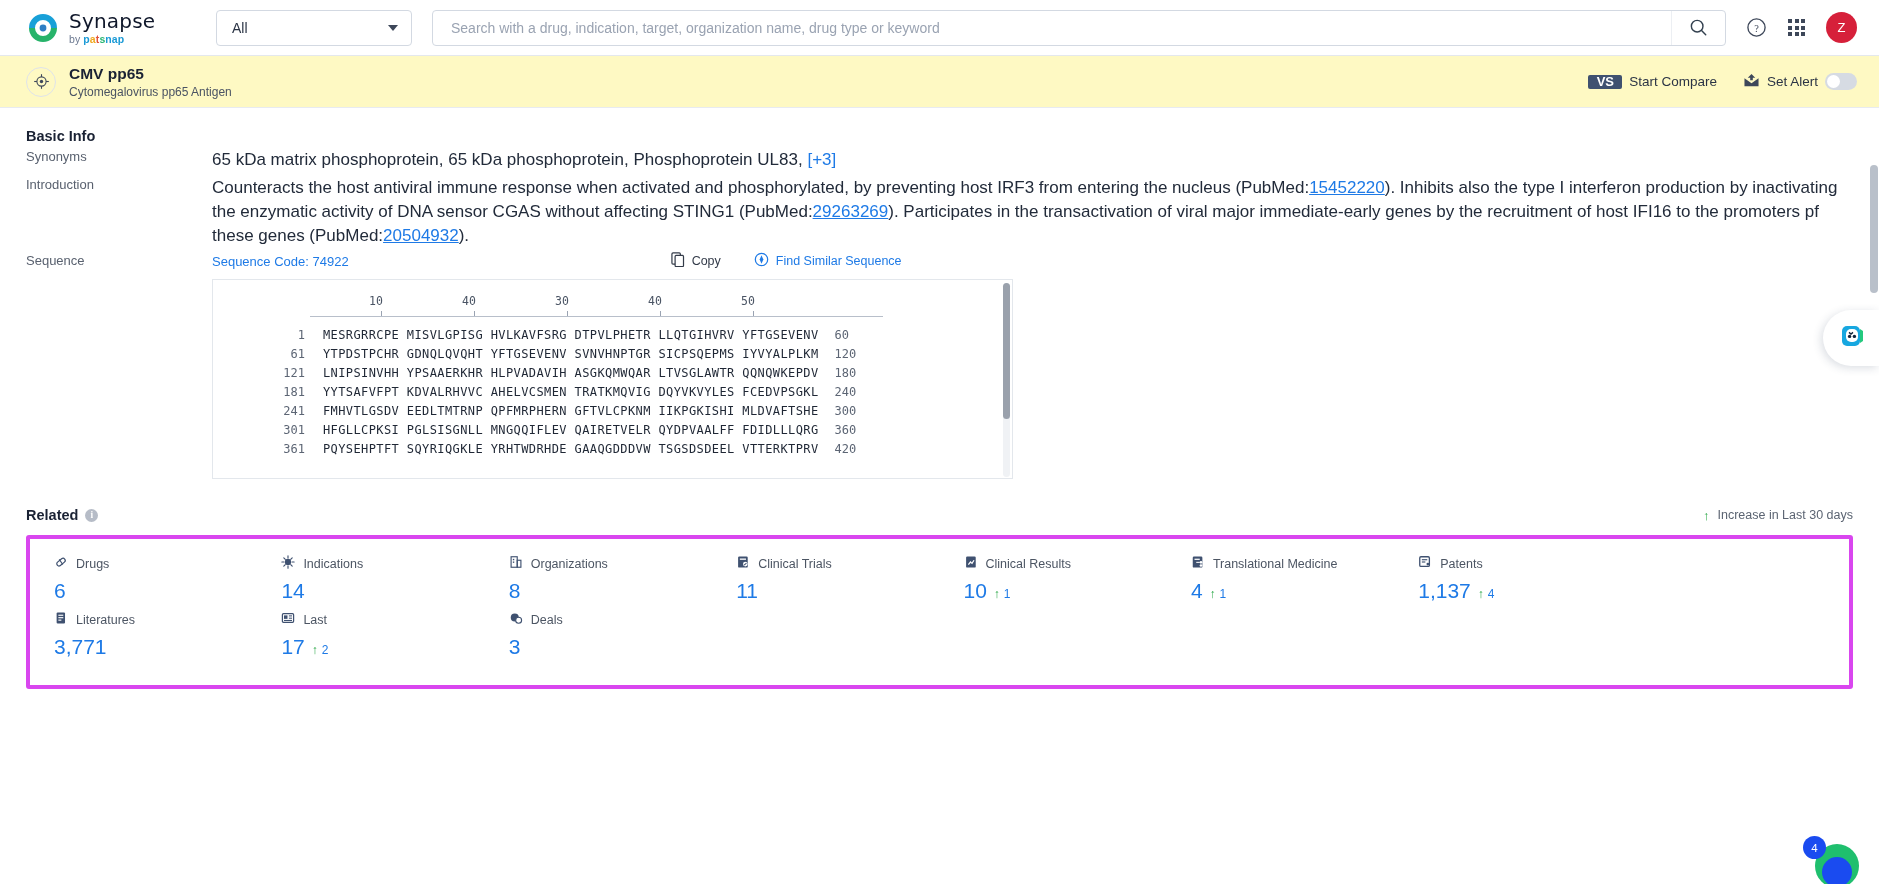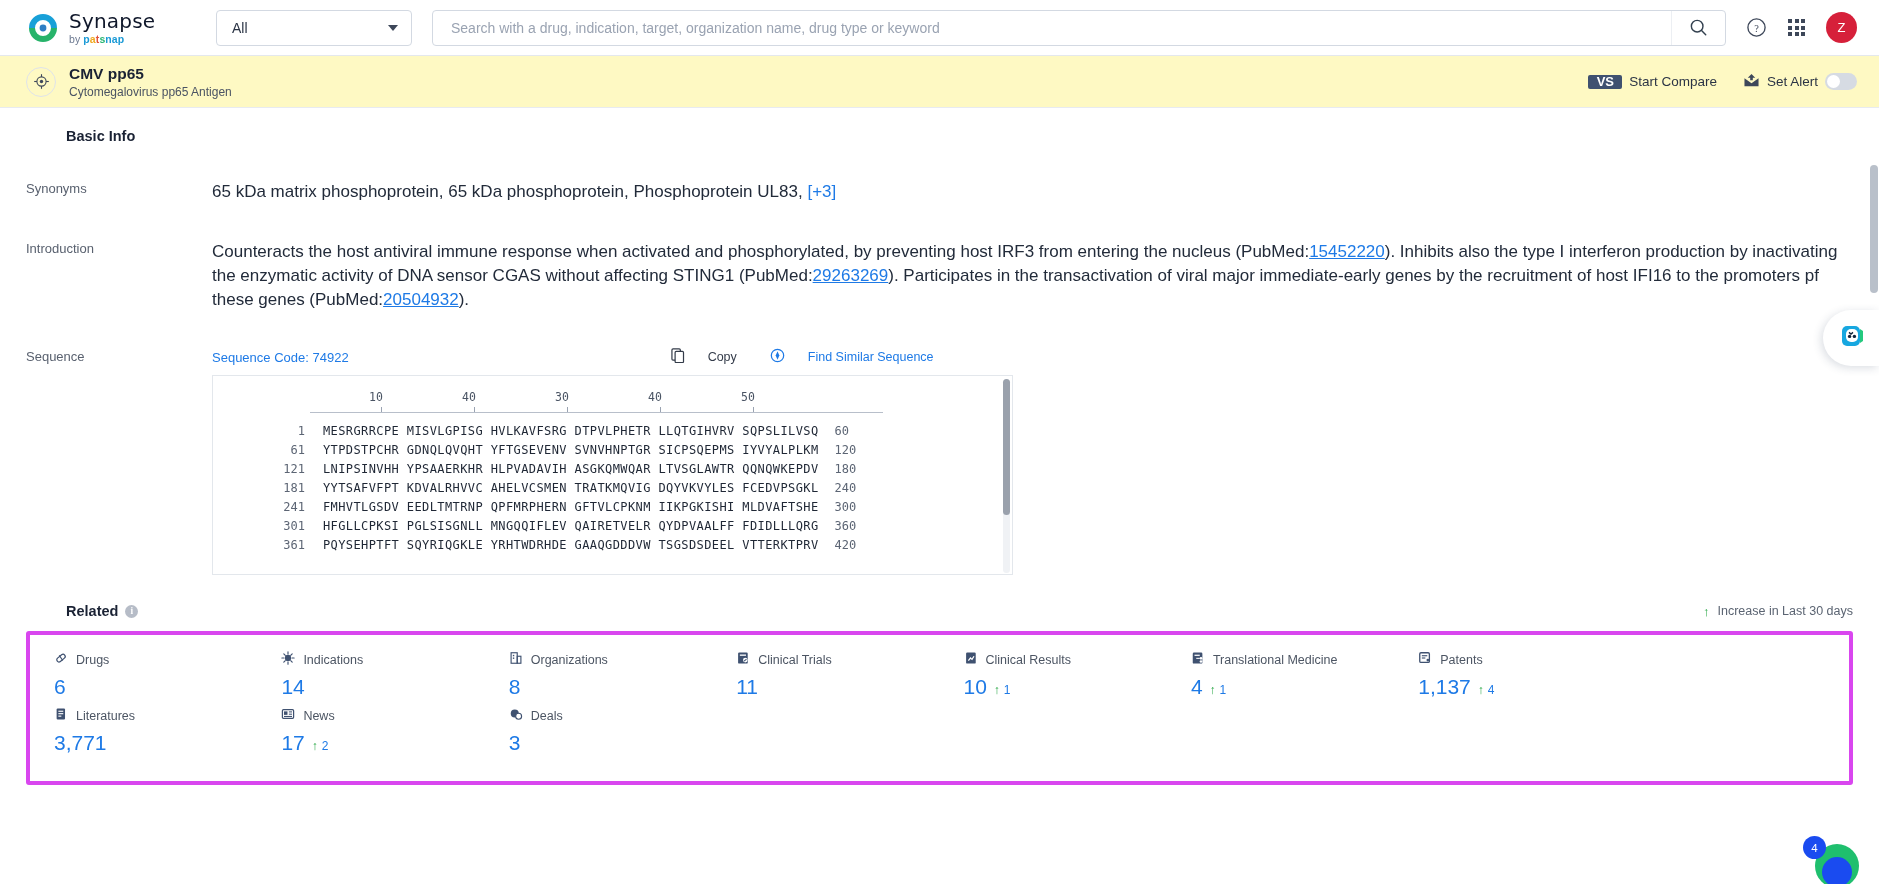--- a/index.html
+++ b/index.html
@@ -106,32 +106,32 @@
     width: 32px; height: 17px; border-radius: 9px; background: #d6dbe3;
     position: relative; cursor: pointer; flex: none;
   }
   .toggle::after {
     content: ""; position: absolute; left: 2px; top: 2px;
     width: 13px; height: 13px; border-radius: 50%; background: #fff;
   }
 
   
   .content { padding: 20px 26px 0 26px; position: relative; height: 776px; }
-  .section-title { font-size: 14.5px; font-weight: bold; color: #1a2234; margin-left: 40px; }
-
-  .info-row { display: flex; margin-top: 36px; }
+  .section-title { font-size: 14.5px; font-weight: bold; color: #1a2234; }
+
+  .info-row { display: flex; margin-top: 4px; }
   .info-label { width: 186px; flex: none; font-size: 13px; color: #59616f; padding-top: 1px; }
   .info-value { flex: 1; font-size: 17px; color: #222b3a; line-height: 24px; }
   .link-u { color: #1e7ae6; text-decoration: underline; cursor: pointer; }
   .syn-plus { color: #1e7ae6; cursor: pointer; }
 
   .seq-head { display: flex; align-items: center; }
   .seq-code { font-size: 13px; color: #1e7ae6; cursor: pointer; }
   .seq-tools { margin-left: 322px; display: flex; align-items: center; gap: 33px; }
-  .seq-tool { display: flex; align-items: center; gap: 23px; font-size: 12.5px; cursor: pointer; }
+  .seq-tool { display: flex; align-items: center; gap: 7px; font-size: 12.5px; cursor: pointer; }
   .seq-tool.copy { color: #333b49; }
   .seq-tool.find { color: #1e7ae6; }
 
   .seq-box {
     margin-top: 9px; width: 801px; height: 200px;
     border: 1px solid #e3e7ec; background: #fff;
     position: relative; overflow: hidden;
   }
   .seq-inner { padding: 14px 0 0 0; }
   .seq-ruler {
@@ -365,21 +365,21 @@
             <span class="tickmark" style="left:257px"></span>
             <span class="tick" style="left:338px">40</span>
             <span class="tickmark" style="left:350px"></span>
             <span class="tick" style="left:431px">50</span>
             <span class="tickmark" style="left:443px"></span>
             <span class="baseline"></span>
           </div>
           <div class="seq-rows">
             <div class="seq-row">
               <span class="seq-num-l">1</span>
-              <span class="seq-data">MESRGRRCPE MISVLGPISG HVLKAVFSRG DTPVLPHETR LLQTGIHVRV SQPSLILVSQ</span>
+              <span class="seq-data">MESRGRRCPE MISVLGPISG HVLKAVFSRG DTPVLPHETR LLQTGIHVRV YFTGSEVENV</span>
               <span class="seq-num-r">60</span>
             </div>
             <div class="seq-row">
               <span class="seq-num-l">61</span>
               <span class="seq-data">YTPDSTPCHR GDNQLQVQHT YFTGSEVENV SVNVHNPTGR SICPSQEPMS IYVYALPLKM</span>
               <span class="seq-num-r">120</span>
             </div>
             <div class="seq-row">
               <span class="seq-num-l">121</span>
               <span class="seq-data">LNIPSINVHH YPSAAERKHR HLPVADAVIH ASGKQMWQAR LTVSGLAWTR QQNQWKEPDV</span>
@@ -584,21 +584,21 @@
         <div class="stat-top">
           <span>
             <svg width="14" height="14" viewBox="0 0 16 16" fill="none">
               <rect x="1.6" y="3" width="12.8" height="10" rx="1.2" stroke="#3f5170" stroke-width="1.4"></rect>
               <rect x="3.4" y="5" width="4" height="4" fill="#3f5170"></rect>
               <line x1="9" y1="5.6" x2="12.6" y2="5.6" stroke="#3f5170" stroke-width="1.2"></line>
               <line x1="9" y1="8.2" x2="12.6" y2="8.2" stroke="#3f5170" stroke-width="1.2"></line>
               <line x1="3.4" y1="10.8" x2="12.6" y2="10.8" stroke="#3f5170" stroke-width="1.2"></line>
             </svg>
           </span>
-          <span class="stat-label">News</span>
+          <span class="stat-label">Last</span>
         </div>
         <div class="stat-val">
           <span>17</span>
           <span class="stat-delta">
             <span class="d-arrow">↑</span>
             <span class="d-num">2</span>
           </span>
         </div>
       </div>
 

